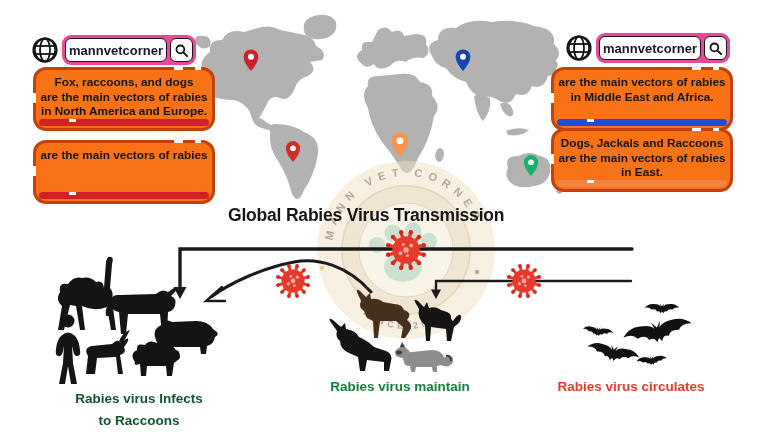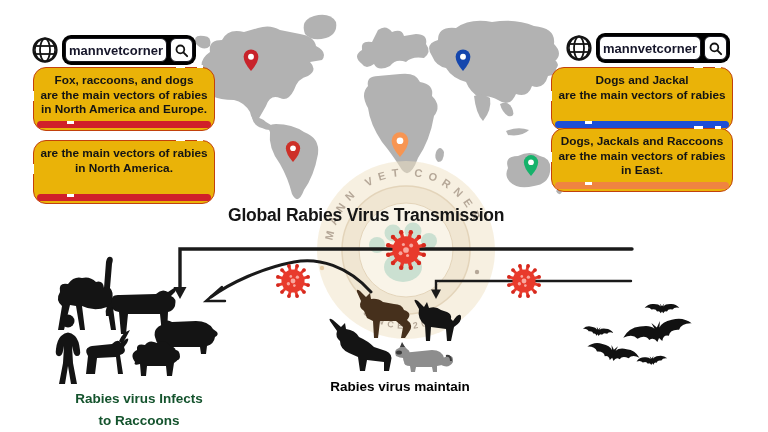--- a/index.html
+++ b/index.html
@@ -9,36 +9,36 @@
   }
   svg.scene{position:absolute;left:0;top:0;z-index:1;}
   .title{
     position:absolute;left:228px;top:205px;width:356px;z-index:6;
     font-size:17.5px;font-weight:bold;color:#151515;letter-spacing:-0.2px;
   }
   
   .chip{position:absolute;display:flex;align-items:center;gap:3px;z-index:7;}
   .chip .globe{width:28px;height:28px;flex:0 0 auto;}
   .chip .pill{
-    height:30px;width:134px;background:#000000;border-radius:9px;
+    height:30px;width:134px;background:#ec4899;border-radius:9px;
     display:flex;align-items:center;padding:3px;gap:3px;box-sizing:border-box;
   }
   .chip .query{
     flex:1;height:100%;background:#fff;border:1.7px solid #16161e;border-radius:6px;
     display:flex;align-items:center;justify-content:center;
     font-size:13px;font-weight:bold;color:#16162a;box-sizing:border-box;white-space:nowrap;
   }
   .chip .magbtn{
     width:23px;height:100%;background:#fff;border:1.7px solid #16161e;border-radius:6px;
     display:flex;align-items:center;justify-content:center;box-sizing:border-box;cursor:pointer;
   }
   
   .infobox{
-    position:absolute;width:182px;height:64px;background:#eab308;
-    border:1px solid #c2410c;border-radius:13px;z-index:7;box-sizing:border-box;
+    position:absolute;width:182px;height:64px;background:#f97316;
+    border:3px solid #c2410c;border-radius:13px;z-index:7;box-sizing:border-box;
     padding-top:5px;text-align:center;color:#141414;
   }
   .infobox .line{font-size:11.8px;font-weight:bold;line-height:14.5px;white-space:nowrap;}
   .infobox .accent{position:absolute;left:3px;right:3px;bottom:2px;height:7px;border-radius:5px;}
   .infobox .accent .notch{position:absolute;left:30px;top:0;width:7px;height:3px;background:#fff;}
   .infobox::before{content:"";position:absolute;top:-3px;right:29px;width:9px;height:3px;background:#fff;}
   .infobox::after{content:"";position:absolute;top:-3px;right:11px;width:6px;height:3px;background:#fff;}
   .infobox .gapL{position:absolute;left:-3px;top:23px;width:3px;height:10px;background:#fff;}
   
   .caption{position:absolute;width:200px;z-index:6;text-align:center;font-weight:bold;font-size:13.5px;line-height:22px;}
@@ -260,46 +260,46 @@
   <div class="line">are the main vectors of rabies</div>
   <div class="line">in North America and Europe.</div>
   <div class="accent" style="background-color: rgb(208, 32, 42);">
       <span class="notch"></span>
     </div>
 </div>
 
 <div class="infobox" style="left:33px;top:140px;">
   <i class="gapL"></i>
   <div class="line">are the main vectors of rabies</div>
-  <div class="line">in North America.</div>
   <div class="accent" style="background-color: rgb(208, 32, 42);">
       <span class="notch"></span>
     </div>
 </div>
 
 <div class="infobox" style="left:551px;top:67px;">
   <i class="gapL"></i>
-  <div class="line">Dogs and Jackal</div>
   <div class="line">are the main vectors of rabies</div>
+  <div class="line">in Middle East and Africa.</div>
   <div class="accent" style="background-color: rgb(29, 78, 216);">
       <span class="notch"></span>
     </div>
 </div>
 
 <div class="infobox" style="left:551px;top:128px;">
   <i class="gapL"></i>
   <div class="line">Dogs, Jackals and Raccoons</div>
   <div class="line">are the main vectors of rabies</div>
   <div class="line">in East.</div>
   <div class="accent" style="background-color: rgb(240, 132, 64);">
       <span class="notch"></span>
     </div>
 </div>
 
 <div class="caption" style="left: 39px; top: 376px; color: #14532d; margin-top: 12px;">
   <div>Rabies virus Infects</div>
   <div>to Raccoons</div>
 </div>
-<div class="caption" style="left: 300px; top: 376px; color: #000000;">
+<div class="caption" style="left: 300px; top: 376px; color: #15803d;">
   <div>Rabies virus maintain</div>
 </div>
 <div class="caption" style="left: 531px; top: 376px; color: rgb(232, 58, 46);">
+  <div>Rabies virus circulates</div>
 </div>
 
 </body></html>

